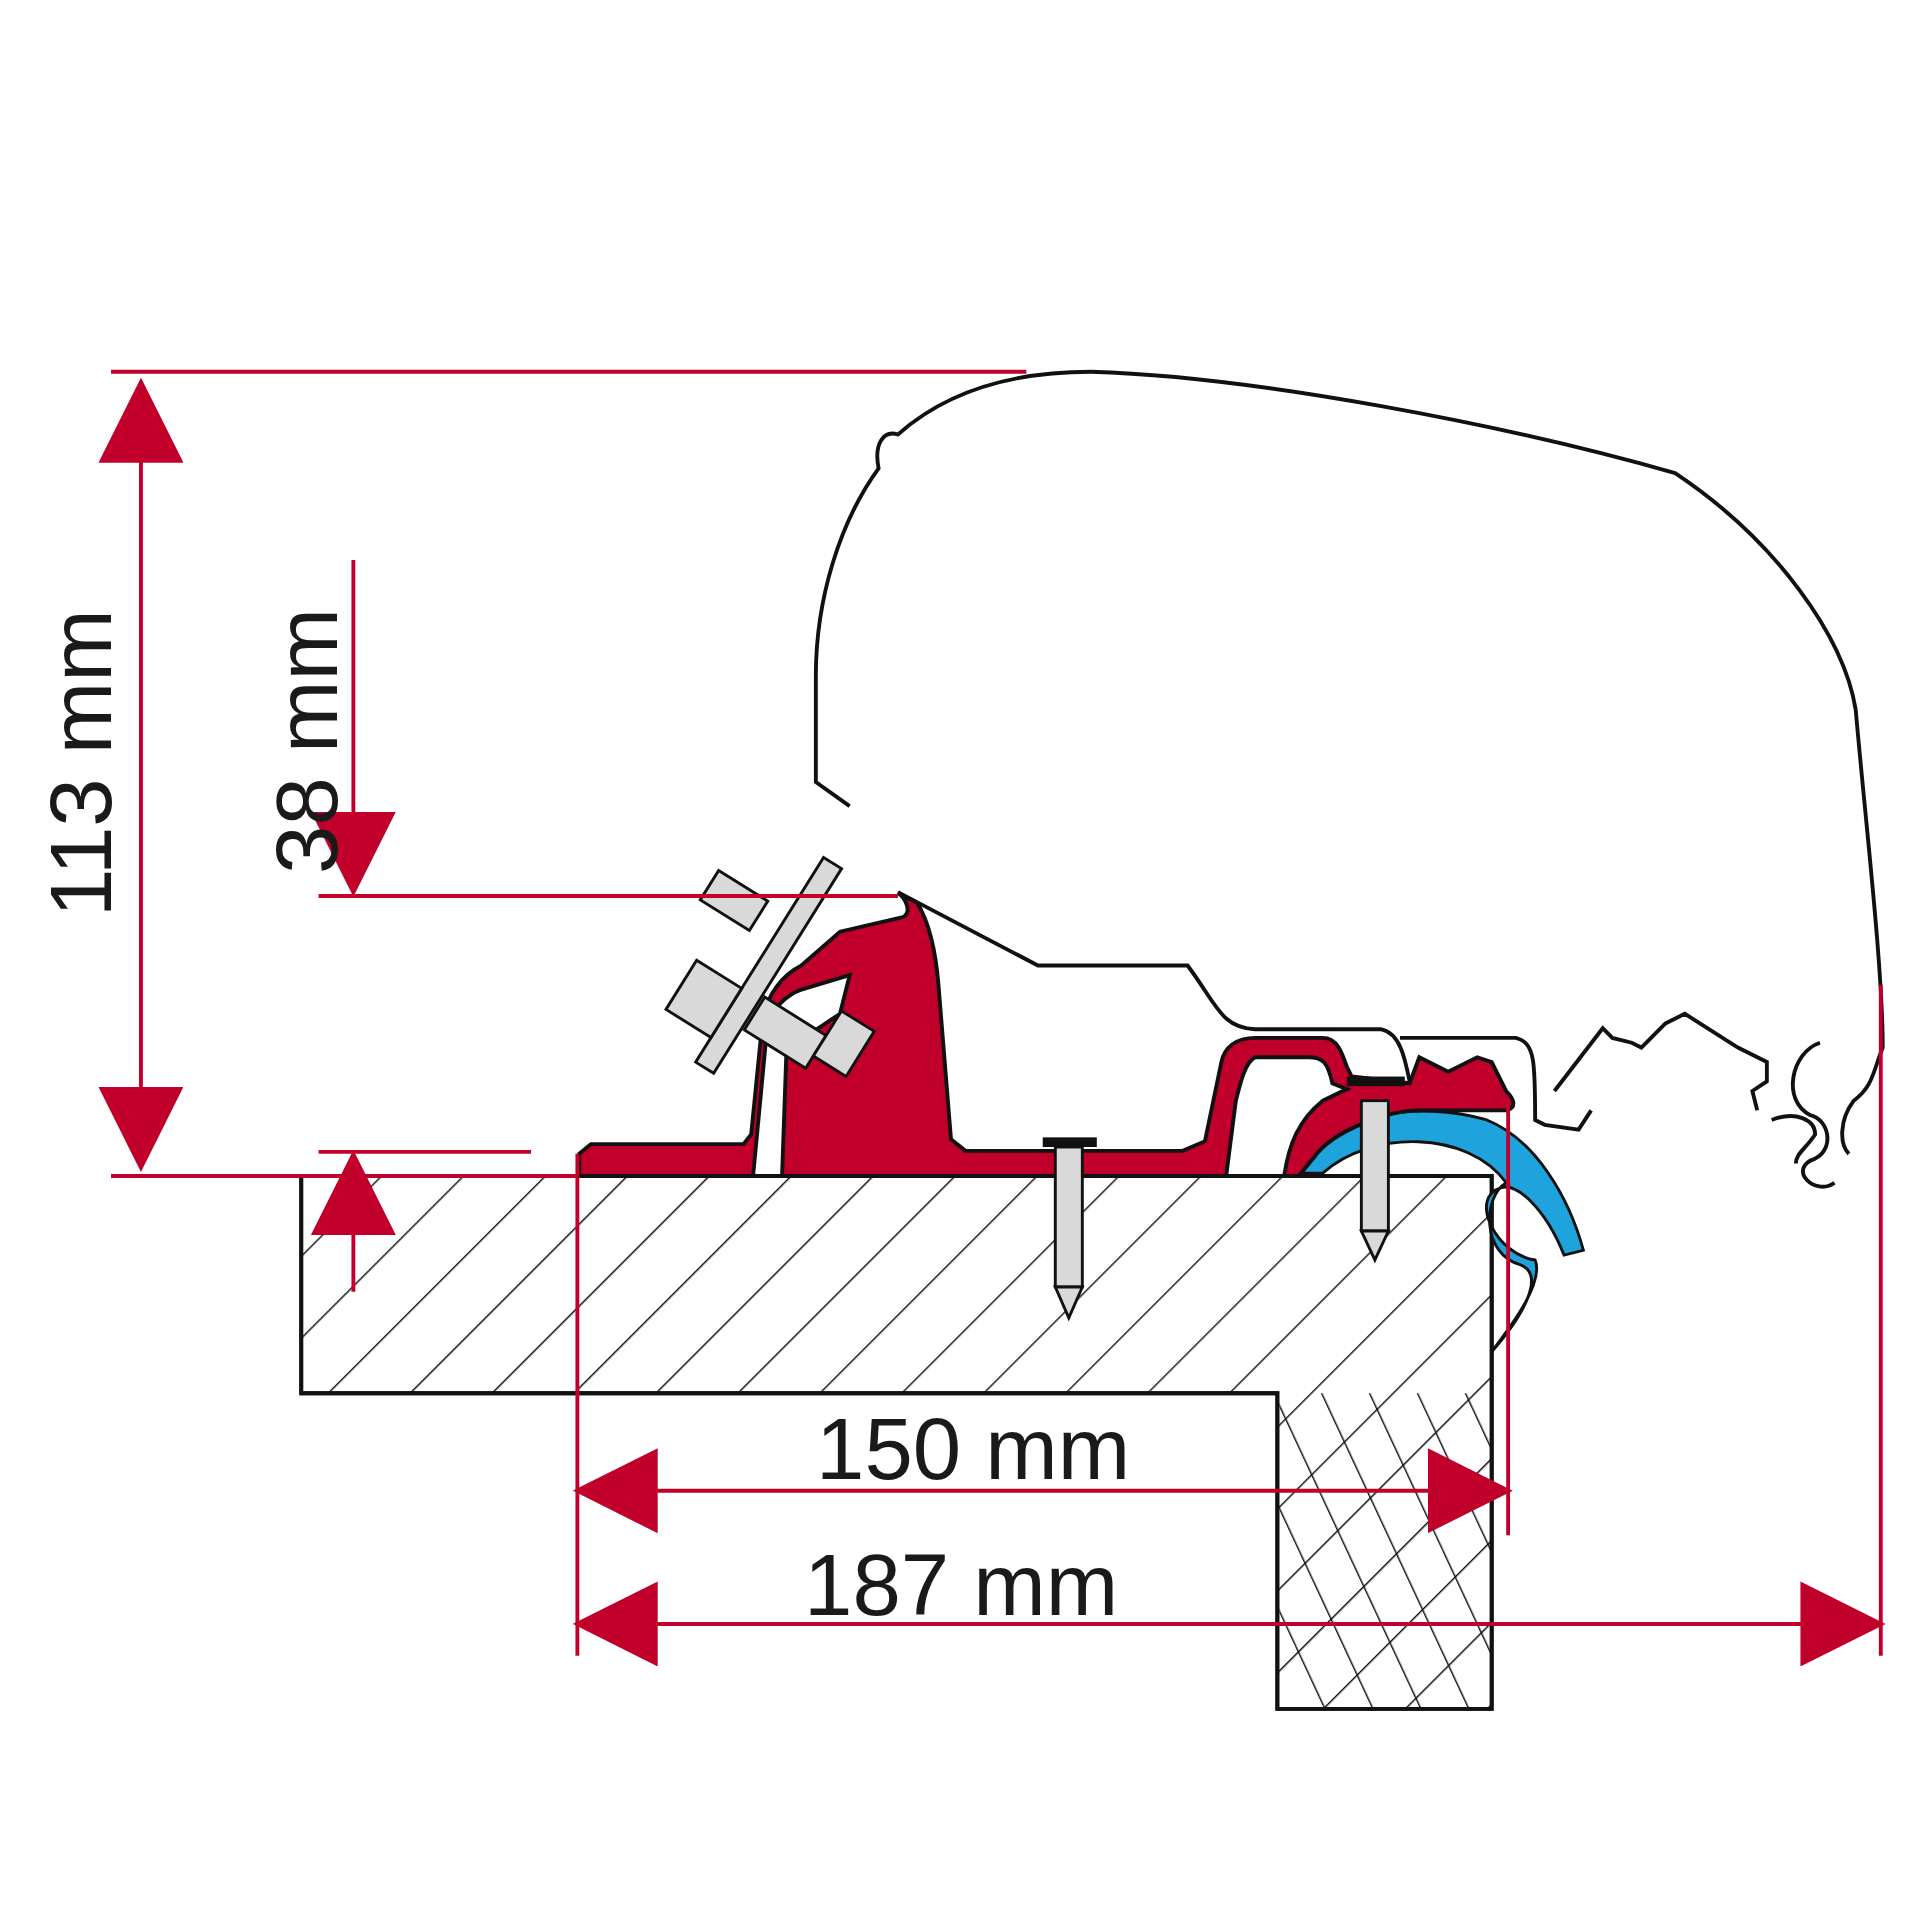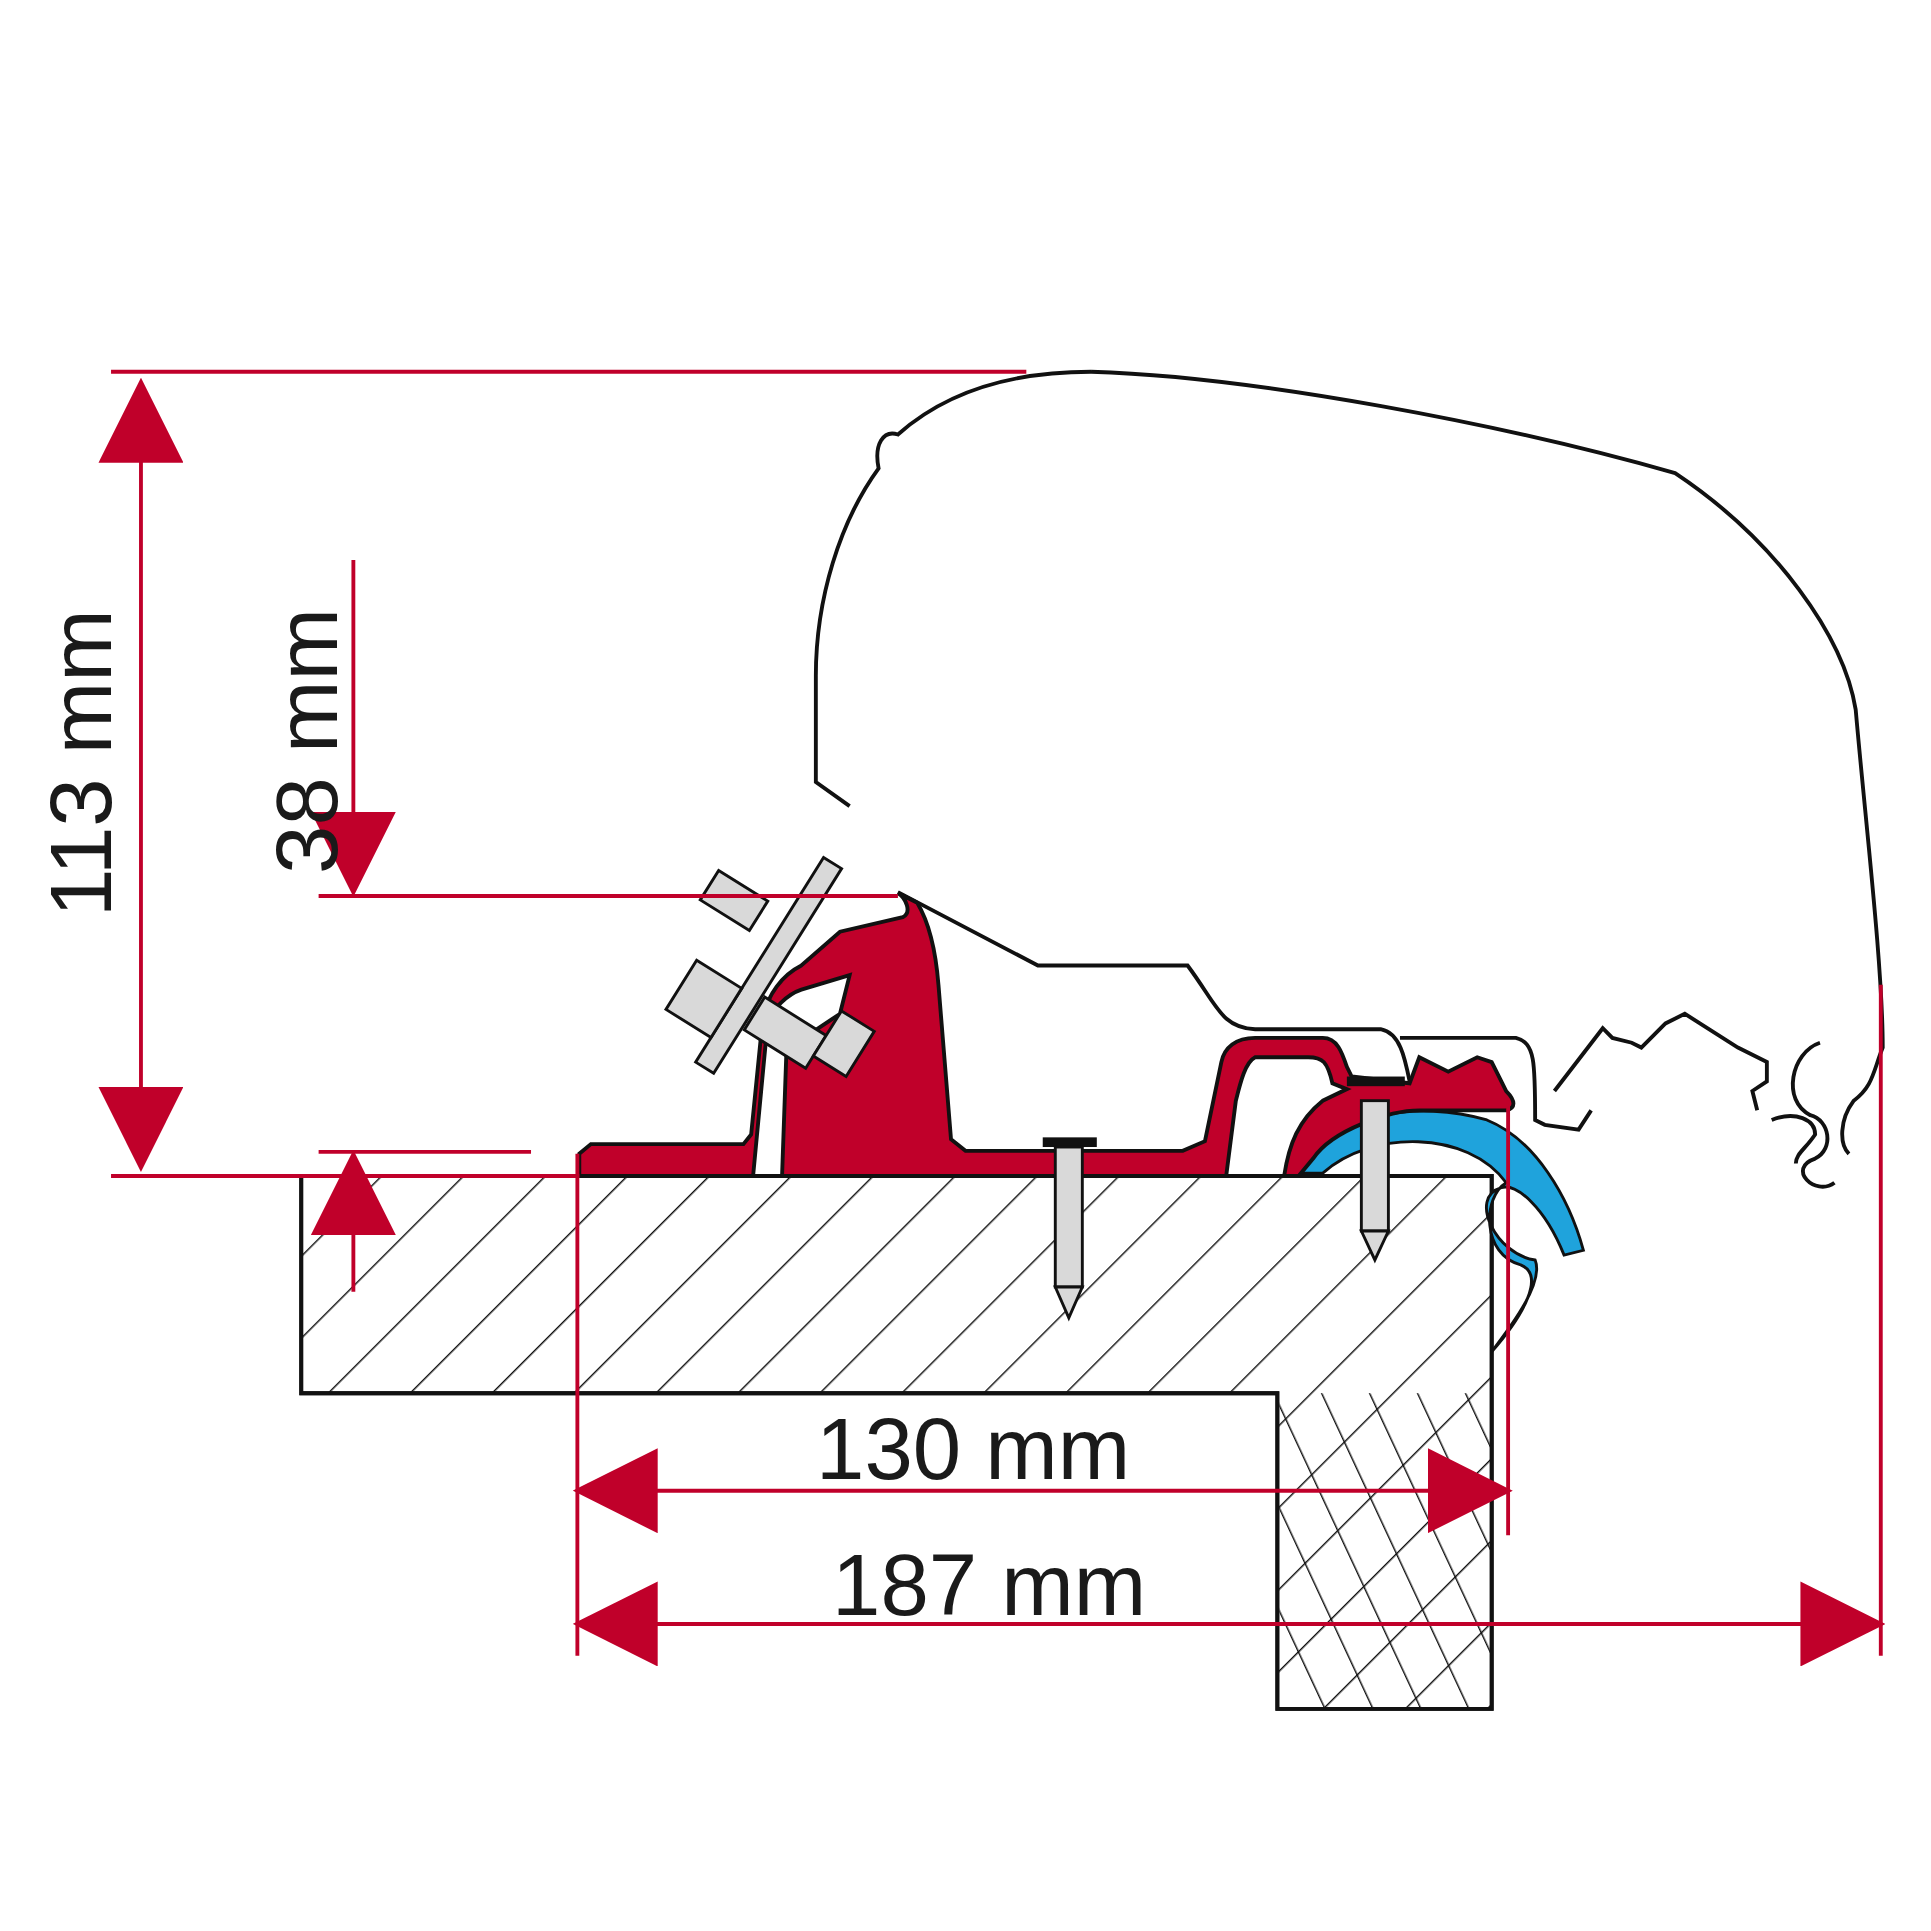--- a/index.html
+++ b/index.html
@@ -82,16 +82,16 @@
     <line x1="1948" y1="1020" x2="1948" y2="1715"></line>
 
     <line x1="602" y1="1544" x2="1558" y2="1544" marker-start="url(#arrow)" marker-end="url(#arrow)"></line>
 
     <line x1="602" y1="1682" x2="1944" y2="1682" marker-start="url(#arrow)" marker-end="url(#arrow)"></line>
   </g>
 </svg>
 
 <div class="dim-label vert" style="left:37px; top:917px;">113 mm</div>
 <div class="dim-label vert" style="left:263px; top:874px;">38 mm</div>
-<div class="dim-label" style="left:816px; top:1405px;">130 mm</div>
-<div class="dim-label" style="left:832px; top:1541px;">187 mm</div>
+<div class="dim-label" style="left:816px; top:1405px;">150 mm</div>
+<div class="dim-label" style="left:804px; top:1541px;">187 mm</div>
 </div>
 
 
 </body></html>

